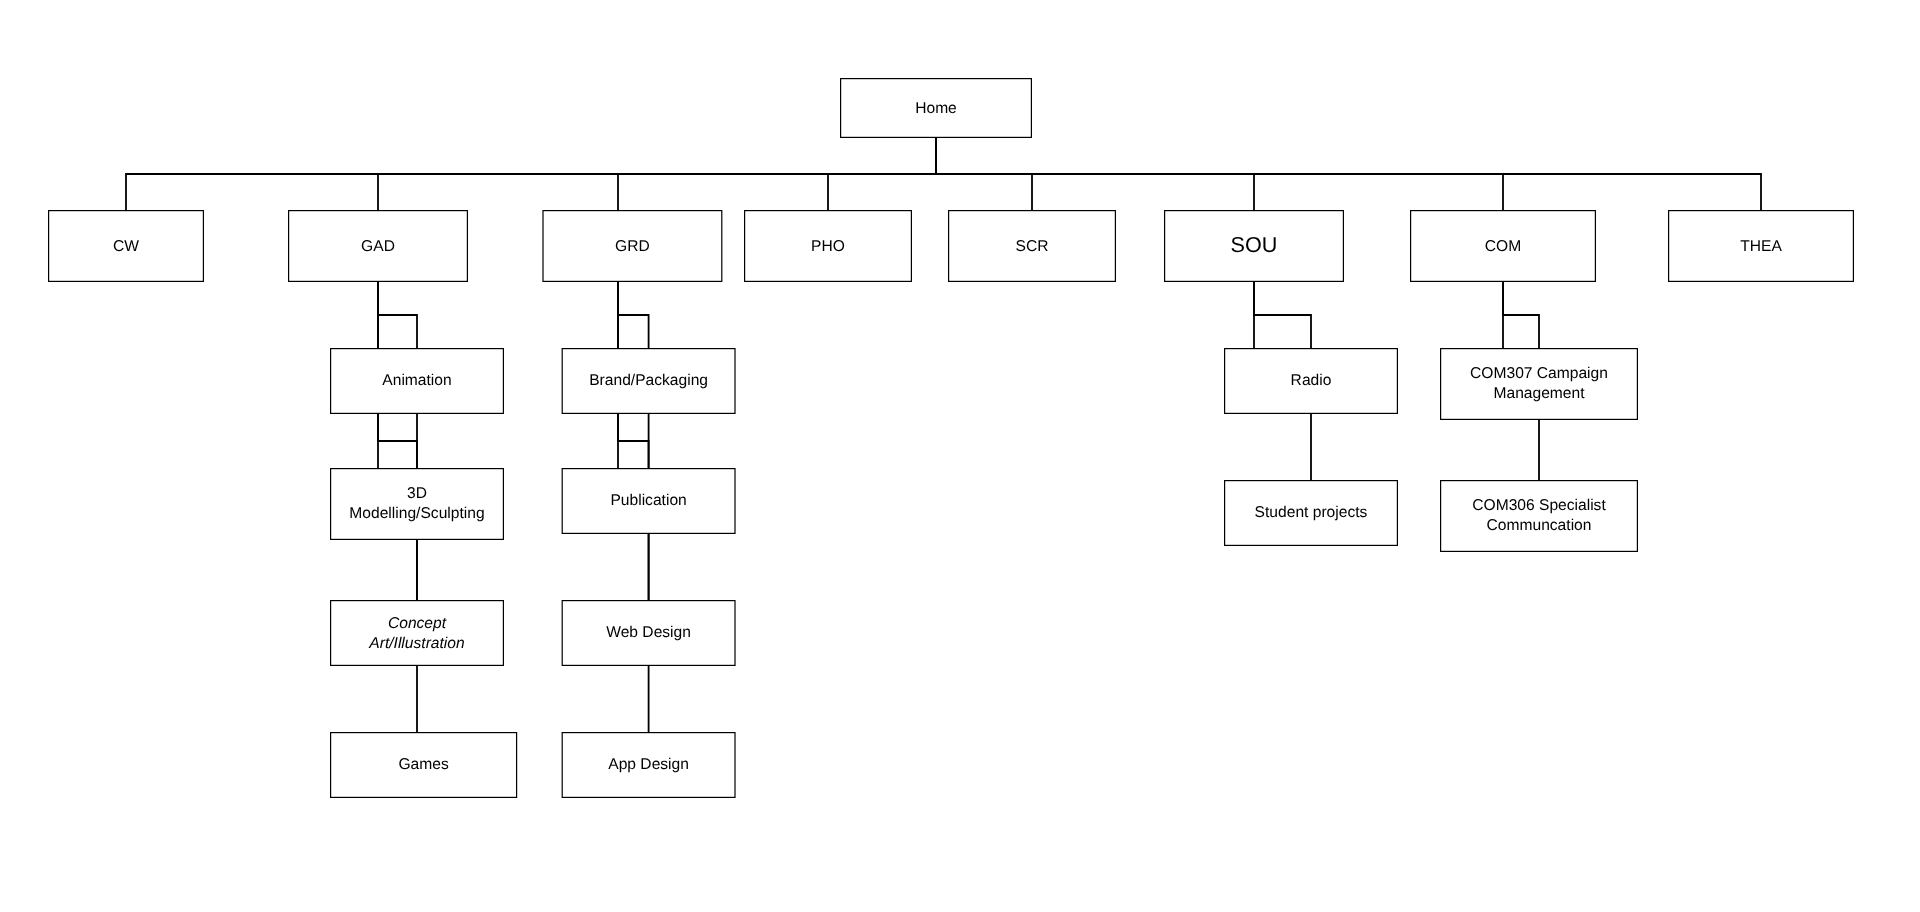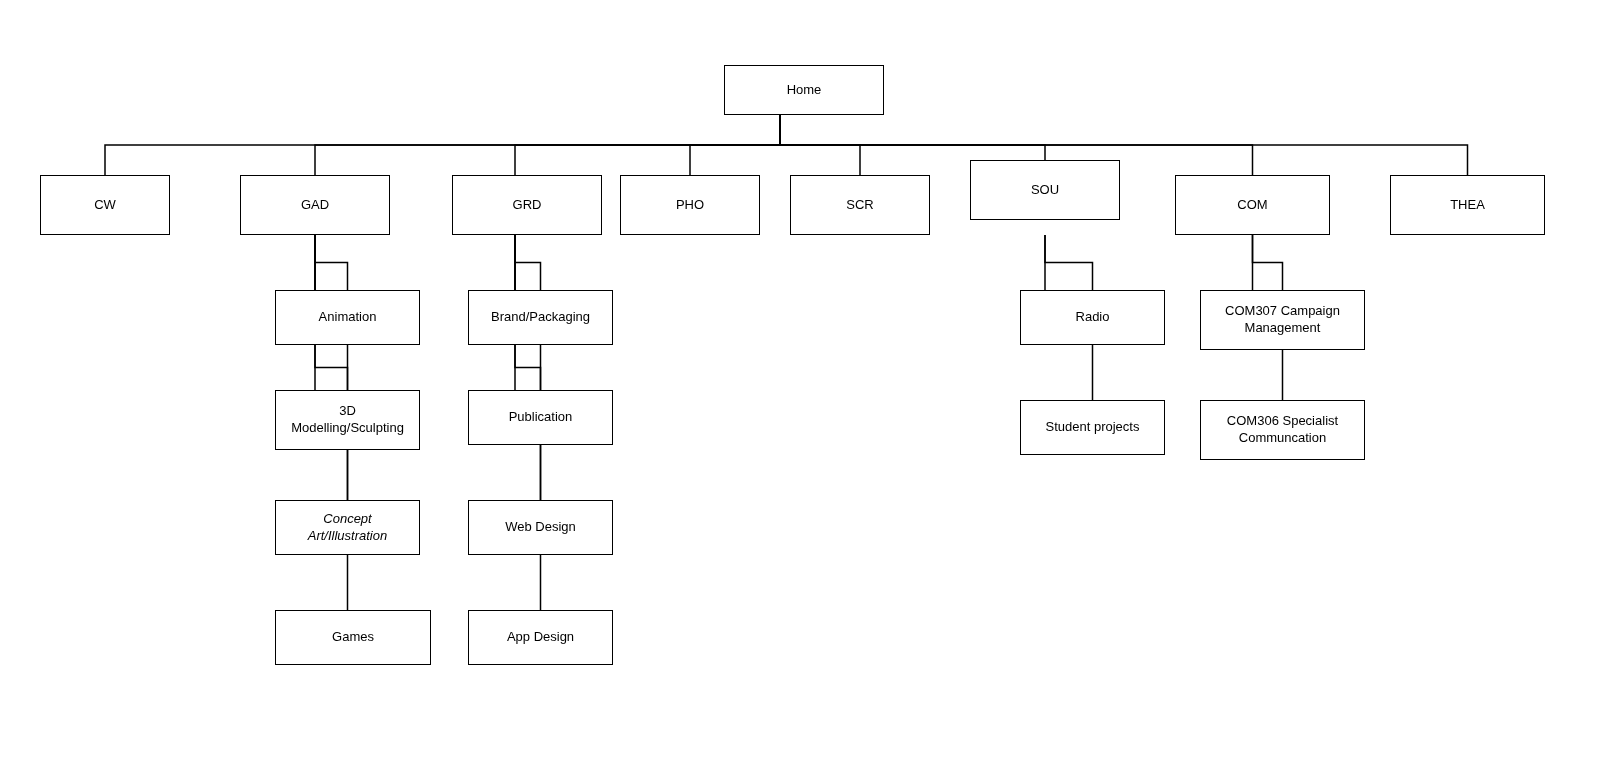--- a/index.html
+++ b/index.html
@@ -56,27 +56,27 @@
       <path d="M 515 235 L 515 262.5 L 540.5 262.5 L 540.5 290" stroke="#000" stroke-width="1.5" fill="none"></path>
       <path d="M 515 235 L 515 312.5 L 540.5 312.5 L 540.5 390" stroke="#000" stroke-width="1.5" fill="none"></path>
       <path d="M 515 235 L 515 367.5 L 540.5 367.5 L 540.5 500" stroke="#000" stroke-width="1.5" fill="none"></path>
       <path d="M 515 235 L 515 422.5 L 540.5 422.5 L 540.5 610" stroke="#000" stroke-width="1.5" fill="none"></path>
       <path d="M 1045 235 L 1045 262.5 L 1092.5 262.5 L 1092.5 290" stroke="#000" stroke-width="1.5" fill="none"></path>
       <path d="M 1045 235 L 1045 317.5 L 1092.5 317.5 L 1092.5 400" stroke="#000" stroke-width="1.5" fill="none"></path>
       <path d="M 1252.5 235 L 1252.5 262.5 L 1282.5 262.5 L 1282.5 290" stroke="#000" stroke-width="1.5" fill="none"></path>
       <path d="M 1252.5 235 L 1252.5 317.5 L 1282.5 317.5 L 1282.5 400" stroke="#000" stroke-width="1.5" fill="none"></path>
     </svg>
   <div id="nodes-container">
-      <div class="node" style="left: 724px; top: 65px; width: 160px; height: 50px; font-size: 13px; padding: 4px 6px;">Home</div>
+      <div class="node" style="left: 700px; top: 65px; width: 160px; height: 50px; font-size: 13px; padding: 4px 6px;">Home</div>
       <div class="node" style="left: 40px; top: 175px; width: 130px; height: 60px; font-size: 13px; padding: 4px 6px;">CW</div>
       <div class="node" style="left: 240px; top: 175px; width: 150px; height: 60px; font-size: 13px; padding: 4px 6px;">GAD</div>
       <div class="node" style="left: 452px; top: 175px; width: 150px; height: 60px; font-size: 13px; padding: 4px 6px;">GRD</div>
       <div class="node" style="left: 620px; top: 175px; width: 140px; height: 60px; font-size: 13px; padding: 4px 6px;">PHO</div>
       <div class="node" style="left: 790px; top: 175px; width: 140px; height: 60px; font-size: 13px; padding: 4px 6px;">SCR</div>
-      <div class="node" style="left: 970px; top: 160px; width: 150px; height: 60px; font-size: 13px; padding: 4px 6px;">SOU</div>
+      <div class="node" style="left: 970px; top: 175px; width: 150px; height: 60px; font-size: 18px; padding: 4px 6px;">SOU</div>
       <div class="node" style="left: 1175px; top: 175px; width: 155px; height: 60px; font-size: 13px; padding: 4px 6px;">COM</div>
       <div class="node" style="left: 1390px; top: 175px; width: 155px; height: 60px; font-size: 13px; padding: 4px 6px;">THEA</div>
       <div class="node" style="left: 275px; top: 290px; width: 145px; height: 55px; font-size: 13px; padding: 4px 6px;">Animation</div>
       <div class="node" style="left: 275px; top: 390px; width: 145px; height: 60px; font-size: 13px; padding: 4px 6px;">3D<br>Modelling/Sculpting</div>
       <div class="node" style="left: 275px; top: 500px; width: 145px; height: 55px; font-size: 13px; padding: 4px 6px; font-style: italic;">Concept<br>Art/Illustration</div>
       <div class="node" style="left: 275px; top: 610px; width: 156px; height: 55px; font-size: 13px; padding: 4px 6px;">Games</div>
       <div class="node" style="left: 468px; top: 290px; width: 145px; height: 55px; font-size: 13px; padding: 4px 6px;">Brand/Packaging</div>
       <div class="node" style="left: 468px; top: 390px; width: 145px; height: 55px; font-size: 13px; padding: 4px 6px;">Publication</div>
       <div class="node" style="left: 468px; top: 500px; width: 145px; height: 55px; font-size: 13px; padding: 4px 6px;">Web Design</div>
       <div class="node" style="left: 468px; top: 610px; width: 145px; height: 55px; font-size: 13px; padding: 4px 6px;">App Design</div>

